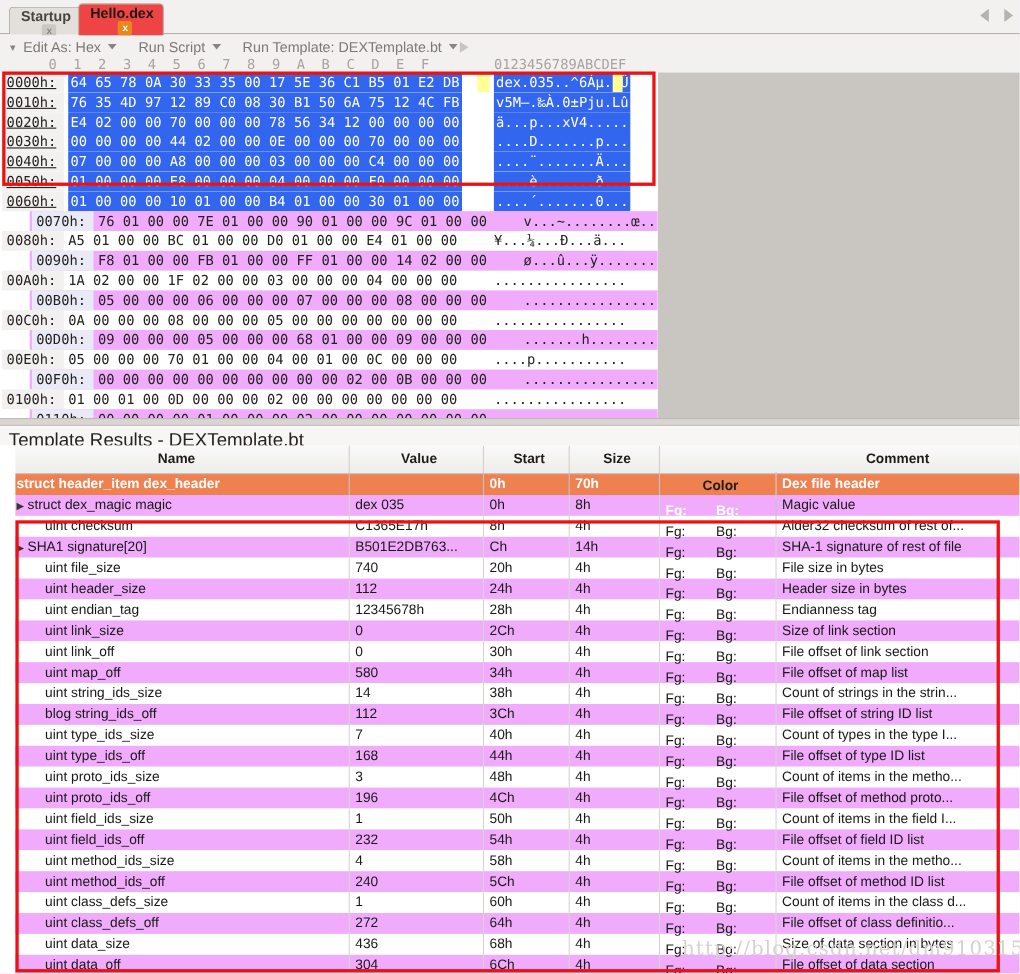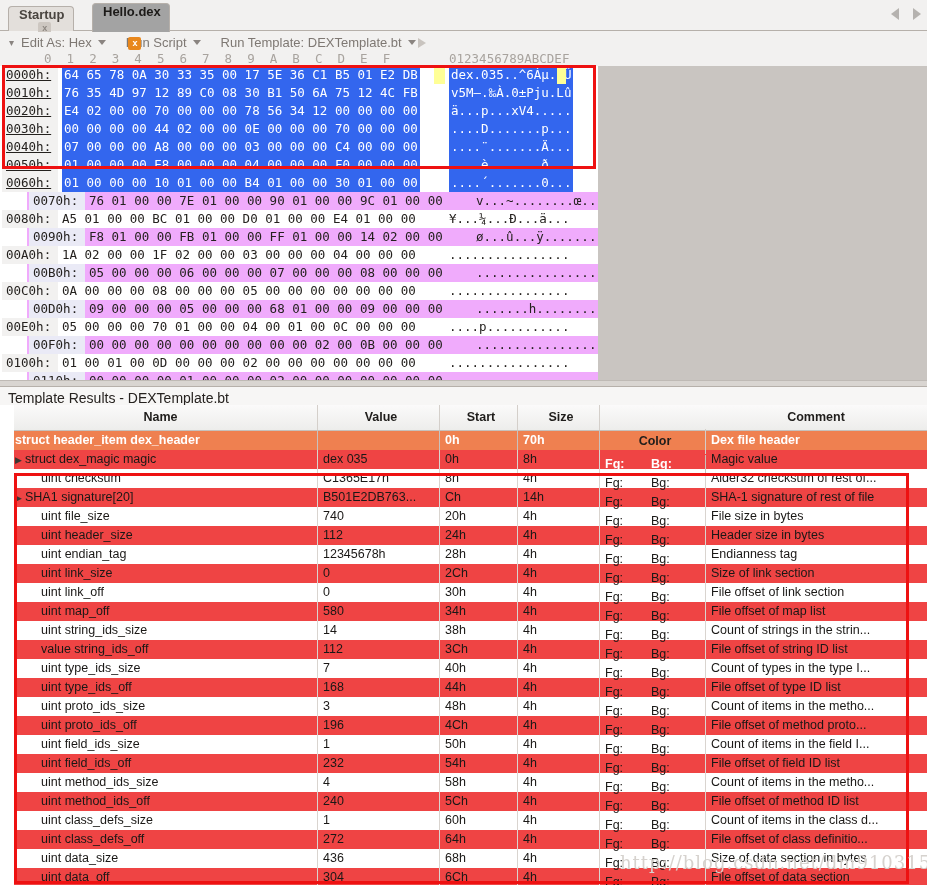--- a/index.html
+++ b/index.html
@@ -30,26 +30,25 @@
     border-radius: 4px 4px 0 0;
     flex-direction: column;
   }
   .tab.inactive {
     left: 8px;
     background: #e3dfdb;
     color: #4a4540;
     top: 6px; height: 25px;
   }
   .tab.active {
-    left: 92px;
-    background: #a3a3a3;
+    left: 71px;
+    background: #ef4444;
     color: #1c1a18;
     top: 3px; height: 29px;
     z-index: 4;
-    gap: 18px;
   }
   .tabclose {
     display: inline-block; width: 13px; height: 13px;
     margin-left: 6px;
     border-radius: 2px;
     font-size: 9px; line-height: 13px; text-align: center;
     font-weight: bold;
   }
   .tabclose.grey { background: #cdc7c1; color: #8d8781; }
   .tabclose.orange { background: #e8871c; color: #ffffff; }
@@ -131,39 +130,39 @@
   .hexpane-scroll {
     position: absolute; left: 0; top: 380px; width: 927px; height: 5px;
     background: #d9d5d1; border-top: 1px solid #bfbab5;
   }
 
   
   .tr-title {
     position: absolute; left: 0; top: 386px; width: 927px; height: 19px;
     background: #f7f6f5;
     border-top: 1px solid #b6b0aa;
-    font-size: 14px; color: #26221f;
+    font-size: 17px; color: #26221f;
     padding: 3px 0 0 8px; box-sizing: border-box;
   }
   .tr-table {
     position: absolute; left: 0; top: 405px; width: 927px; height: 480px;
     background: #ffffff;
     font-size: 12.5px;
     overflow: hidden;
   }
   .tr-head {
     display: flex; height: 25px; align-items: center;
     background: linear-gradient(#fbfafa, #ededeb);
     border-bottom: 1px solid #c6c1bc;
     font-weight: bold; color: #1f1d1b;
   }
   .tr-head .th { text-align: center; box-sizing: border-box; border-right: 1px solid #d4cfca; height: 25px; line-height: 25px; }
   .tr-row { display: flex; height: 19px; align-items: center; box-sizing: border-box; color: #1a1816; }
   .tr-row .td { box-sizing: border-box; height: 19px; line-height: 19px; border-right: 1px solid #d9d4cf; overflow: hidden; white-space: nowrap; }
-  .tr-row.odd { background: #ef4444; }
+  .tr-row.odd { background: #f0abfc; }
   .tr-row.even { background: #ffffff; }
   .tr-row.group {
     background: #ef8050; color: #ffffff; font-weight: bold;
   }
   .tr-row.group .td { border-right: 1px solid #c7c2bd; }
 
   .c-name  { width: 318px; padding-left: 4px; }
   .c-value { width: 122px; padding-left: 5px; }
   .c-start { width: 78px;  padding-left: 5px; }
   .c-size  { width: 82px;  padding-left: 5px; }
@@ -388,21 +387,21 @@
           <div class="td c-value">14</div>
           <div class="td c-start">38h</div>
           <div class="td c-size">4h</div>
           <div class="td c-color">
             <span class="fg">Fg:</span>
             <span class="bg">Bg:</span>
           </div>
           <div class="td c-comment">Count of strings in the strin...</div>
         </div>
         <div class="tr-row odd">
-          <div class="td c-name indent2"><span class="twist"></span><span>value string_ids_off</span></div>
+          <div class="td c-name indent2"><span class="twist"></span><span>blog string_ids_off</span></div>
           <div class="td c-value">112</div>
           <div class="td c-start">3Ch</div>
           <div class="td c-size">4h</div>
           <div class="td c-color">
             <span class="fg">Fg:</span>
             <span class="bg">Bg:</span>
           </div>
           <div class="td c-comment">File offset of string ID list</div>
         </div>
         <div class="tr-row even">

